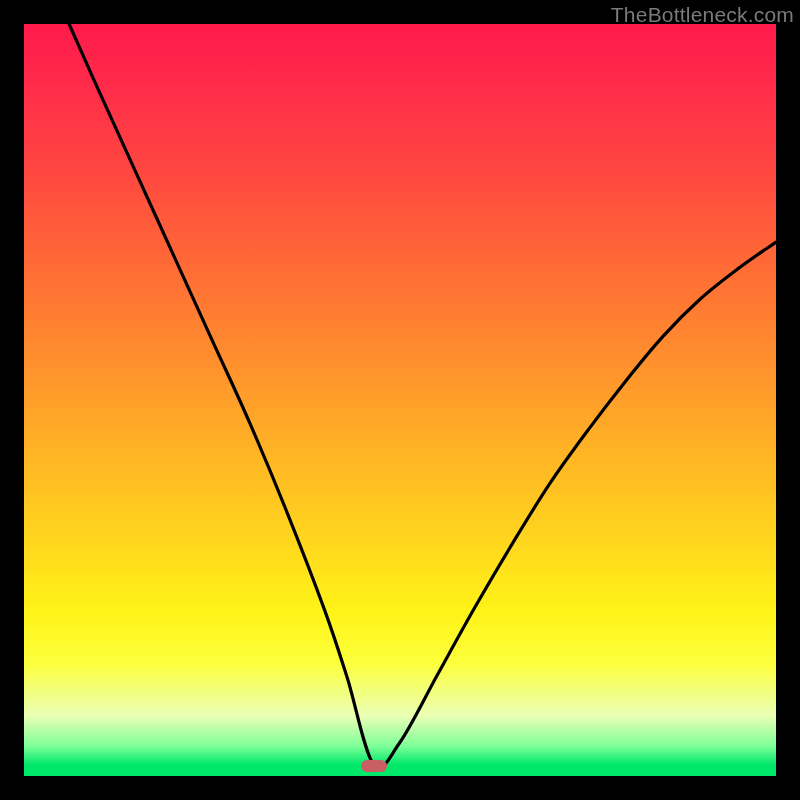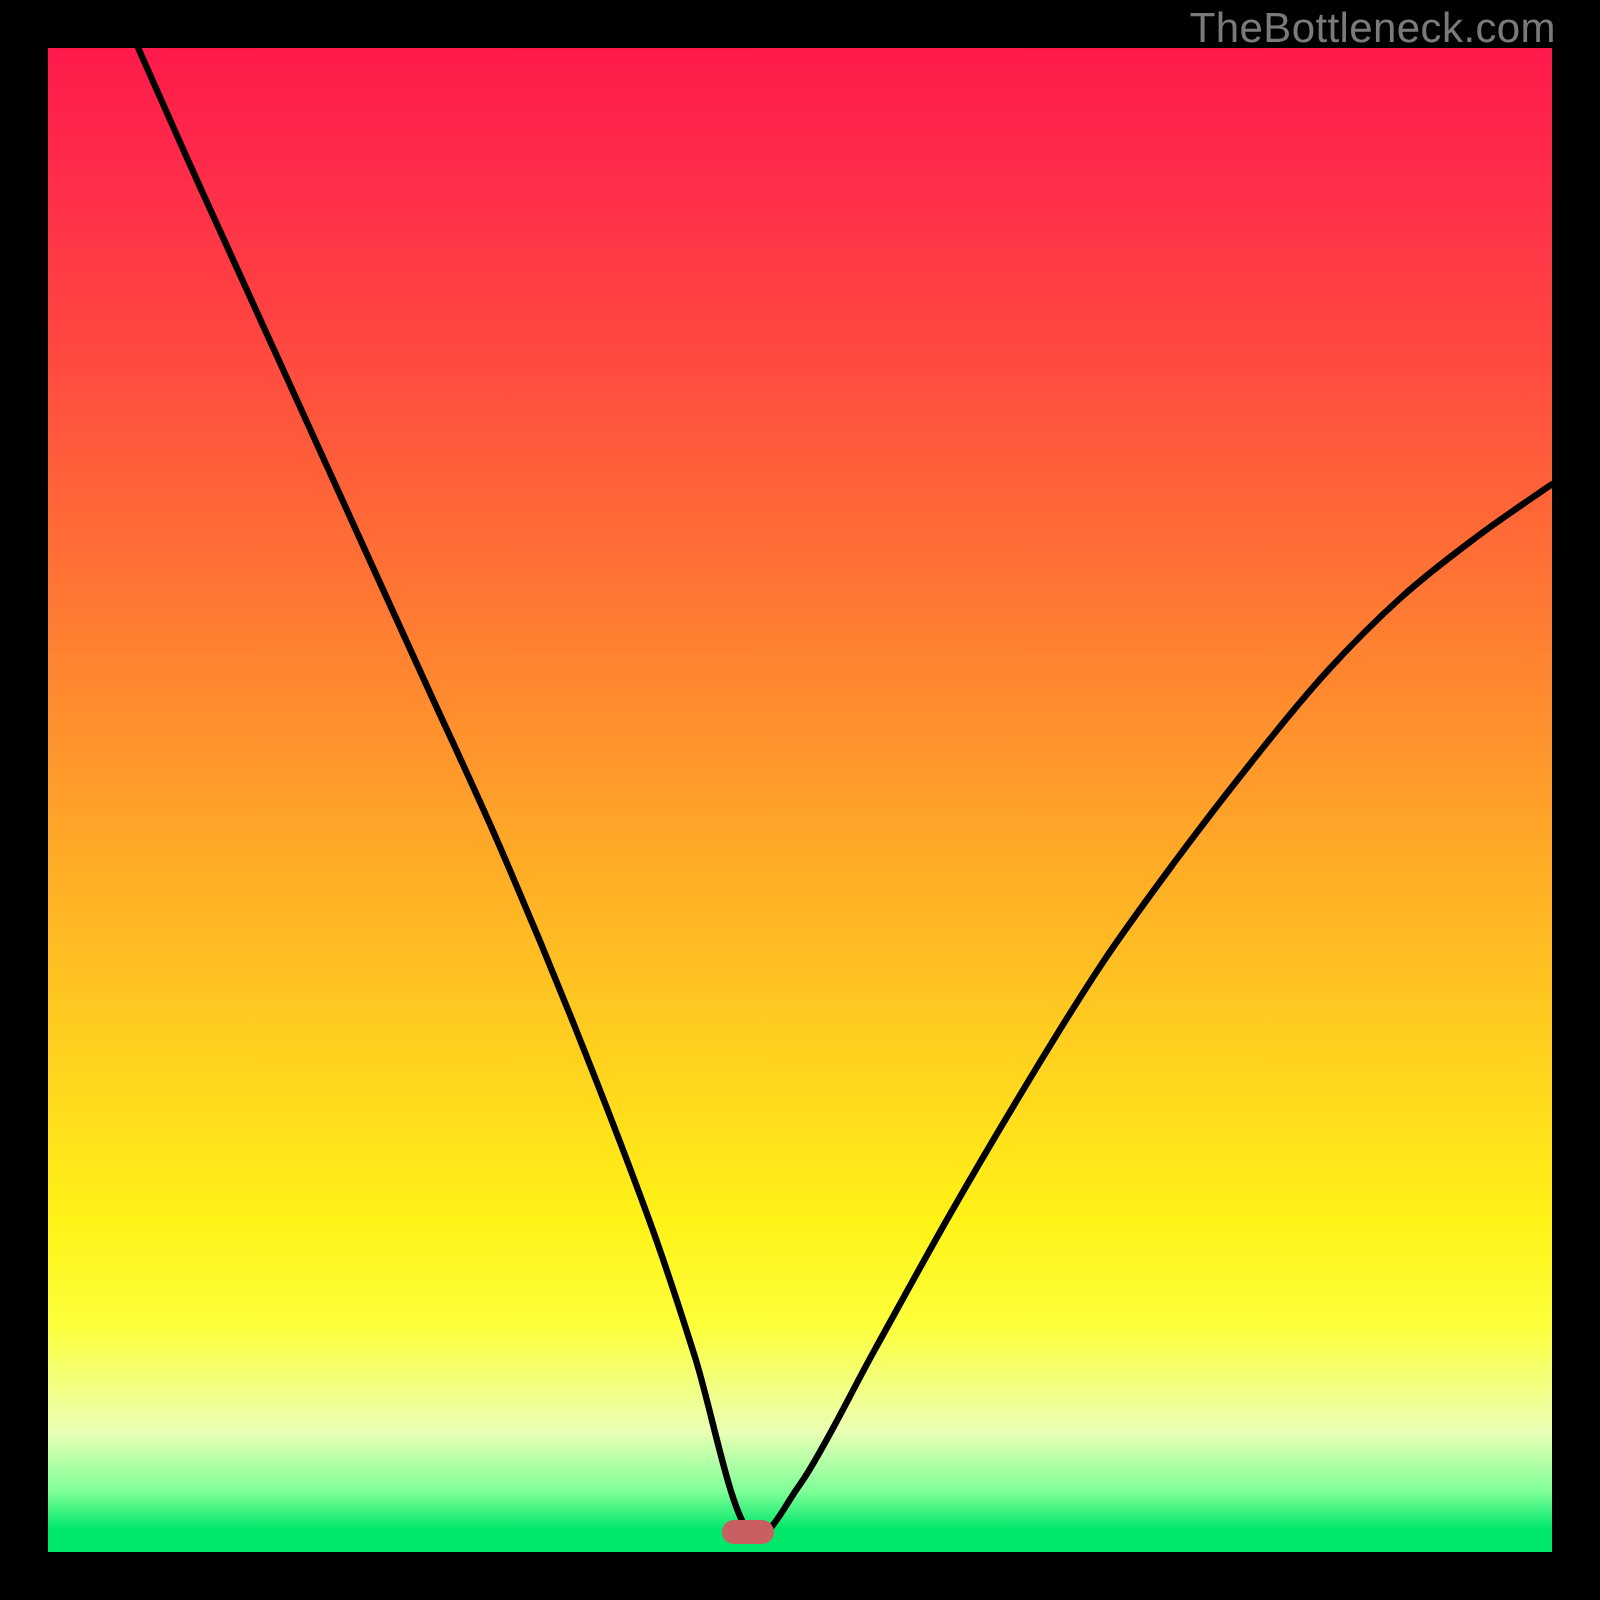--- a/index.html
+++ b/index.html
@@ -37,21 +37,21 @@
       #fcff3b 85%,
       #eaffb5 92%,
       #7eff98 96%,
       #00e86a 98.5%,
       #00e86a 100%
     );
   }
   .watermark {
     position: absolute;
     top: 3px;
-    right: 22px;
+    right: 6px;
     color: #7a7a7a;
     font-size: 21px;
     letter-spacing: 0.2px;
     font-weight: 500;
   }
   svg.curve {
     position: absolute;
     left: 0;
     top: 0;
     width: 100%;

